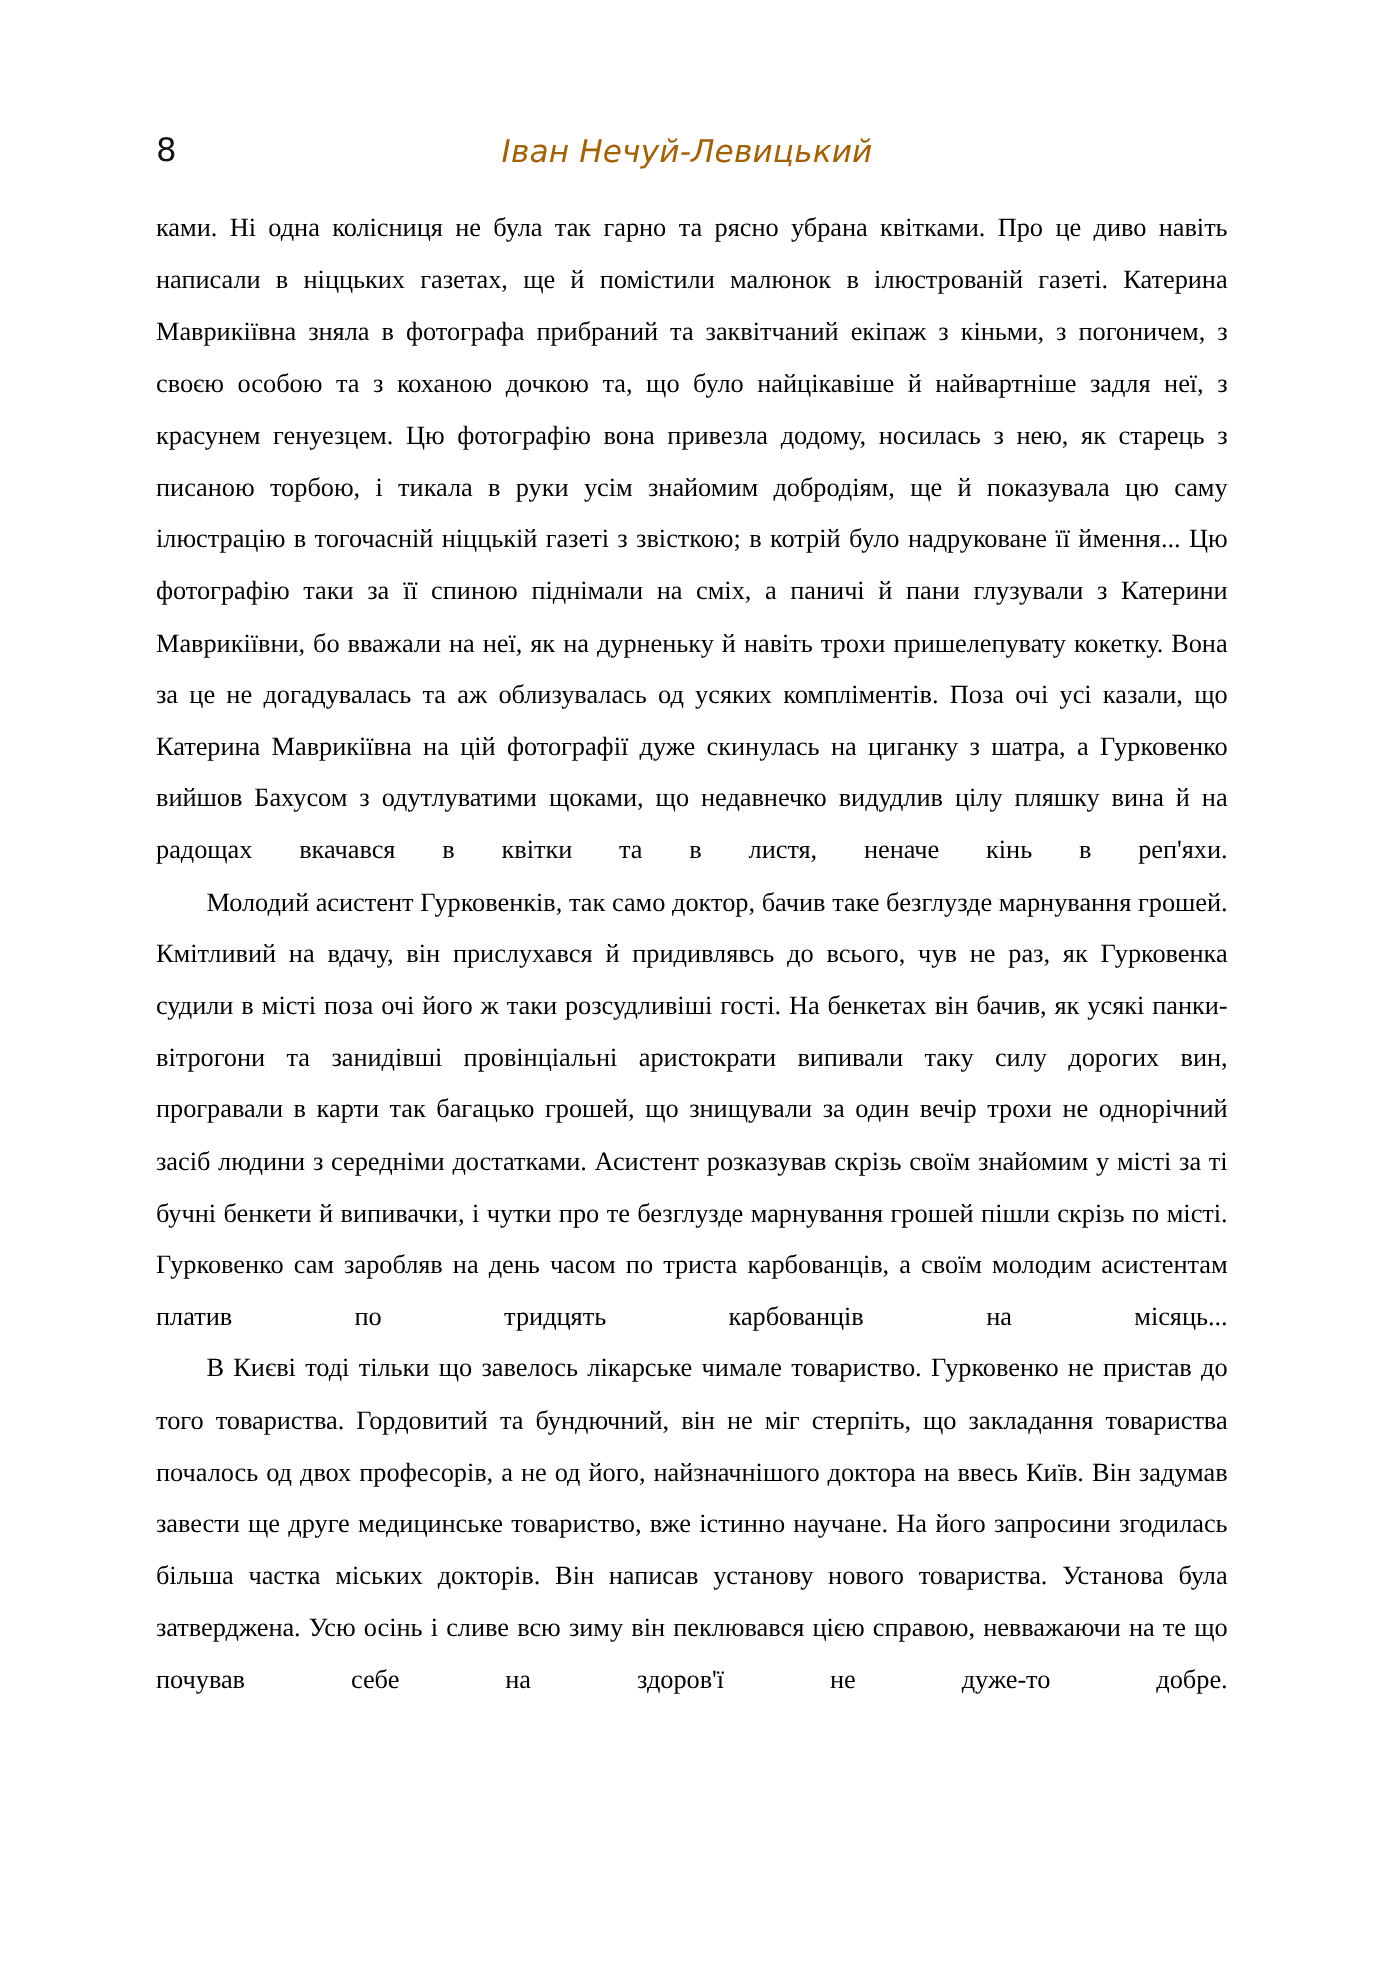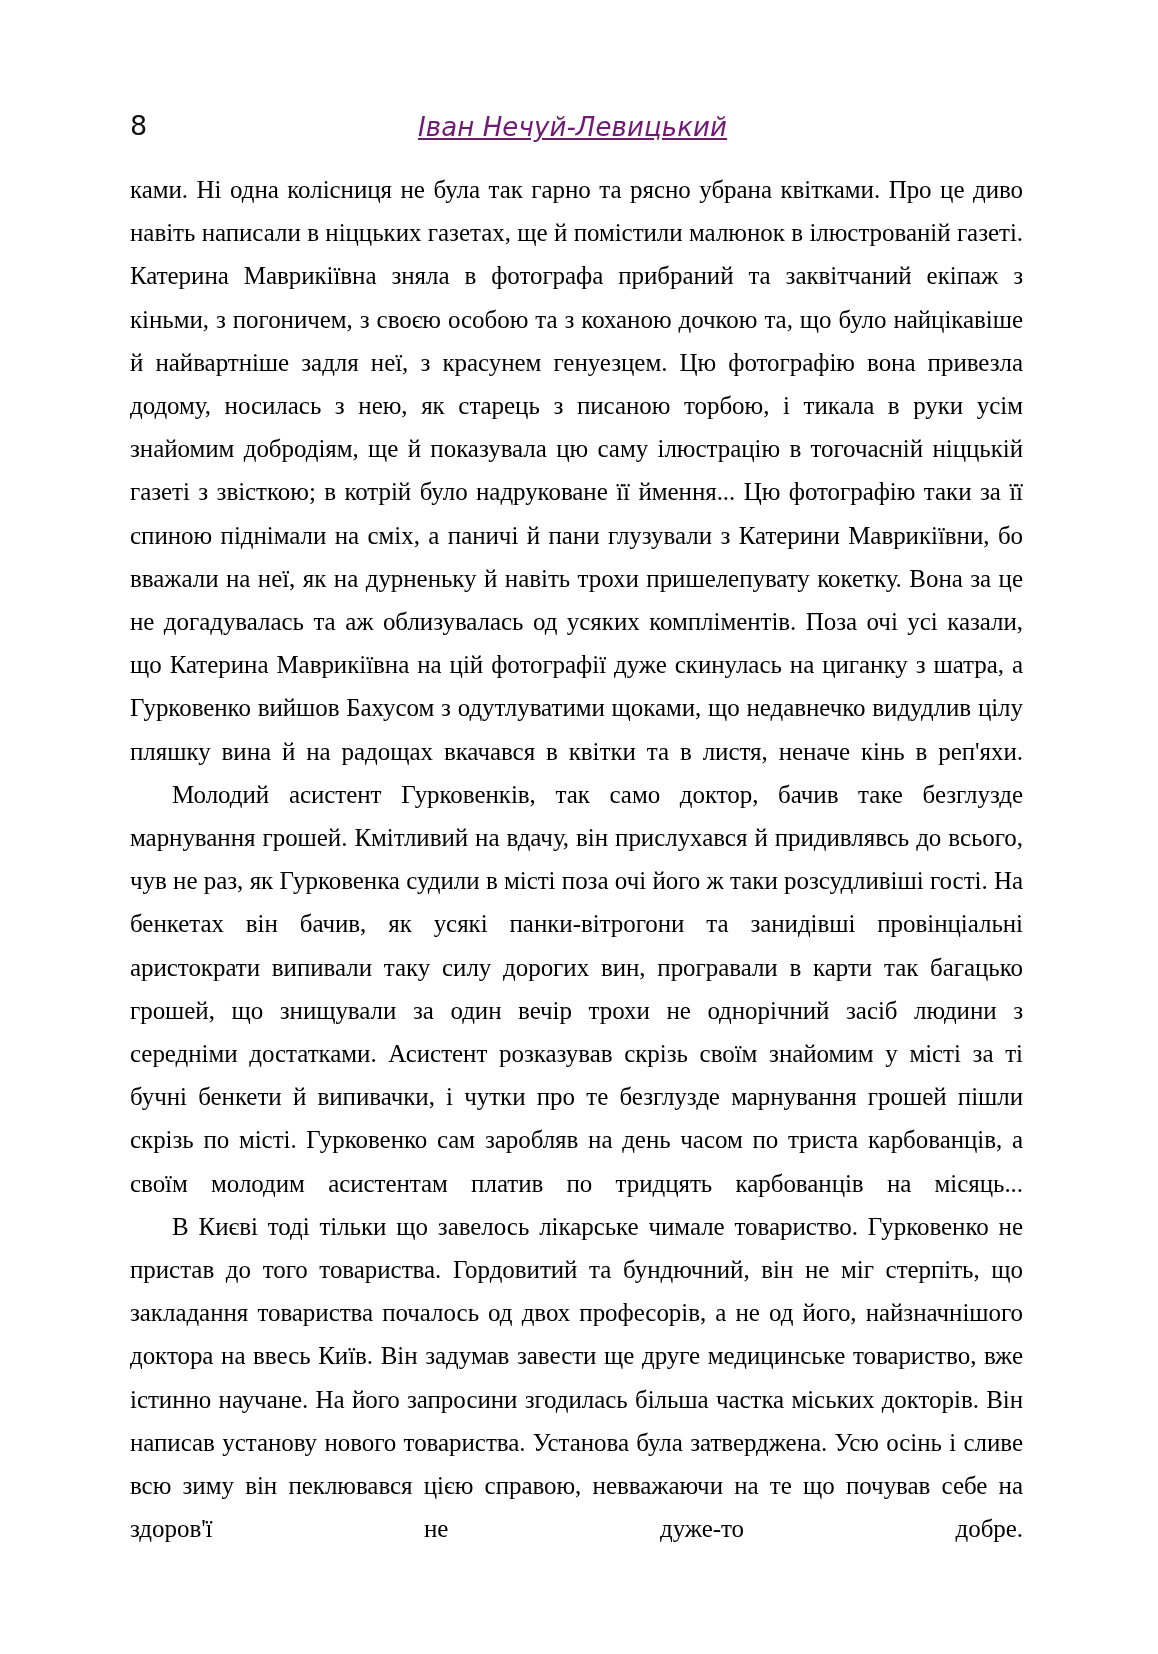--- a/index.html
+++ b/index.html
@@ -47,37 +47,36 @@
 
   .header-author {
     position: absolute;
     left: 288px;
     top: 1px;
     font-family: "DejaVu Sans", sans-serif;
     font-style: italic;
     font-size: 26px;
     line-height: 36px;
     font-weight: 400;
-    color: #701a75;
+    color: #a16207;
     letter-spacing: 0.1px;
     white-space: nowrap;
-    text-decoration: underline;
   }
 
   
   .text-block {
     position: absolute;
     top: 168px;
     left: 130px;
     width: 893px;
   }
 
   .para {
     margin: 0;
-    font-size: 25px;
+    font-size: 22px;
     line-height: 43.2px;
     text-align: justify;
     text-align-last: left;
     text-indent: 42px;
     word-spacing: 0.1px;
     letter-spacing: -0.05px;
     color: #000000;
     hyphens: manual;
   }
 

